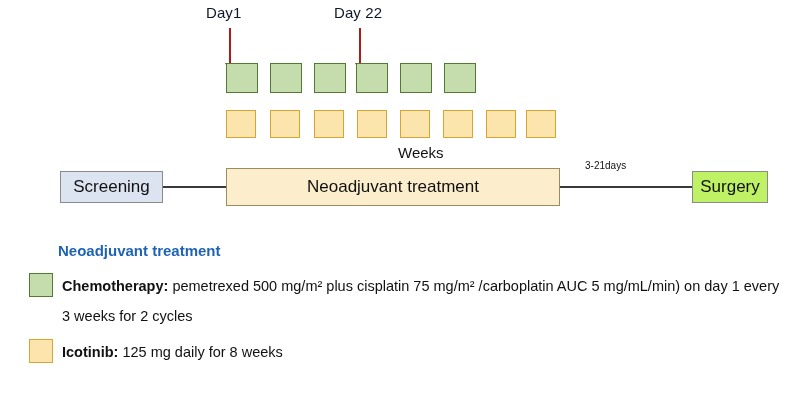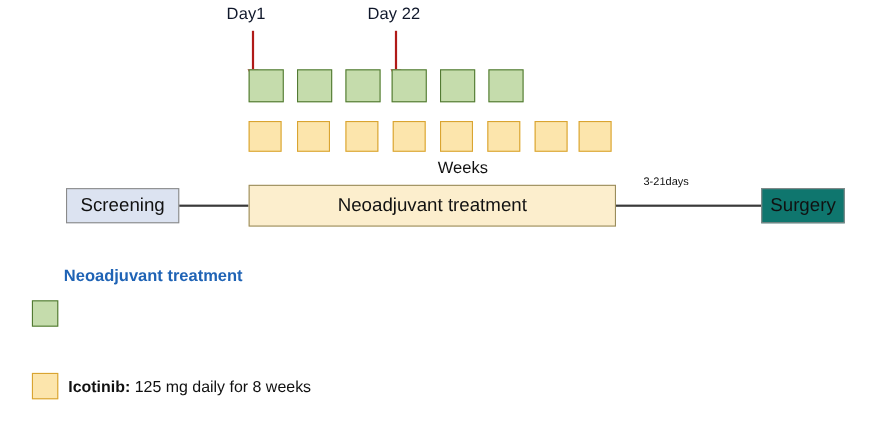--- a/index.html
+++ b/index.html
@@ -81,21 +81,21 @@
   .tl-box.screening {
     background: #dce3f1;
     border: 1.5px solid #8a8a8a;
     justify-content: center;
   }
   .tl-box.treatment {
     background: #fceecd;
     border: 1.5px solid #9a8c5c;
   }
   .tl-box.surgery {
-    background: #0f766e;
+    background: #bef264;
     border: 1.5px solid #8a8a8a;
   }
   .tl-connector {
     position: absolute;
     height: 2px;
     background: #3a3a3a;
   }
   .gap-label {
     position: absolute;
     font-size: 10px;
@@ -187,18 +187,19 @@
 
   <div class="gap-label" style="left:585px; top:160px;">3-21days</div>
 
   <div class="tl-box surgery" style="left:692px; top:171px; width:76px; height:32px;">
     <span>Surgery</span>
   </div>
 
   <div class="legend-heading" style="left:58px; top:242px;">Neoadjuvant treatment</div>
 
   <div class="legend-swatch green" style="left:29px; top:273px;"></div>
+  <div class="legend-text" style="left:62px; top:271px; width:720px;"><b>Chemotherapy:</b><span> pemetrexed 500 mg/m²  plus cisplatin 75 mg/m² /carboplatin AUC 5 mg/mL/min)  on day 1 every 3 weeks for 2 cycles</span></div>
 
   <div class="legend-swatch yellow" style="left:29px; top:339px;"></div>
   <div class="legend-text" style="left:62px; top:337px; width:720px;"><b>Icotinib:</b><span> 125 mg daily for 8 weeks</span></div>
 
 
 </div>
 
 </body></html>

